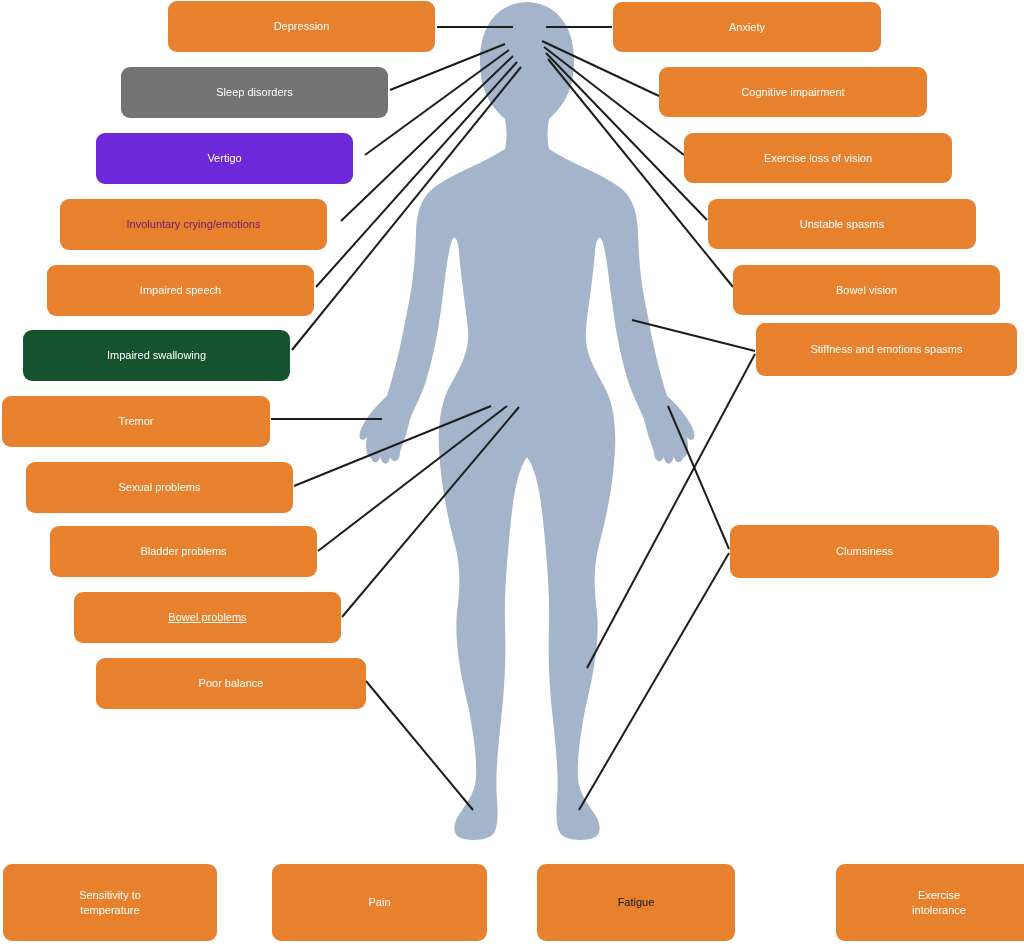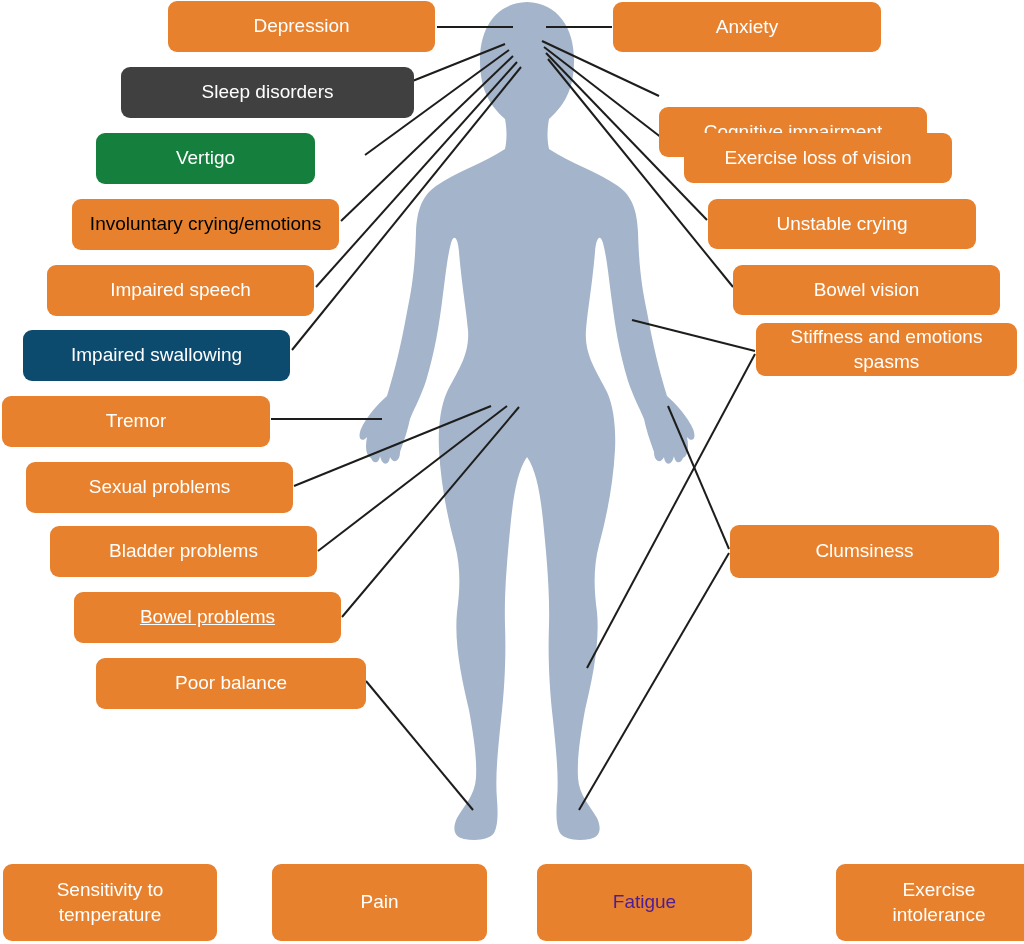--- a/index.html
+++ b/index.html
@@ -23,21 +23,21 @@
   .label-box {
     position: absolute;
     box-sizing: border-box;
     border-radius: 9px;
     display: flex;
     align-items: center;
     justify-content: center;
     text-align: center;
   }
   .label-box span {
-    font-size: 19px;
+    font-size: 11px;
     line-height: 1.3;
     white-space: pre-line;
   }
 </style>
 </head>
 <body>
 
 <div class="stage" style="background: rgb(255, 255, 255);">
 
   <svg class="layer-svg" viewBox="0 0 1024 944">
@@ -131,79 +131,79 @@
         <line x1="755" y1="354" x2="587" y2="668" stroke="#1d1d1b" stroke-width="2"></line>
         <line x1="729" y1="549" x2="668" y2="406" stroke="#1d1d1b" stroke-width="2"></line>
         <line x1="729" y1="553" x2="579" y2="810" stroke="#1d1d1b" stroke-width="2"></line>
       </g>
   </svg>
 
   <div class="labels-layer">
       <div class="label-box" style="left: 168px; top: 1px; width: 267px; height: 51px; background: rgb(231, 129, 45); color: rgb(255, 255, 255);">
         <span>Depression</span>
       </div>
-      <div class="label-box" style="left: 121px; top: 67px; width: 293px; height: 51px; background: #404040; color: rgb(255, 255, 255);">
+      <div class="label-box" style="left: 121px; top: 67px; width: 267px; height: 51px; background: #737373; color: rgb(255, 255, 255);">
         <span>Sleep disorders</span>
       </div>
-      <div class="label-box" style="left: 96px; top: 133px; width: 219px; height: 51px; background: #15803d; color: rgb(255, 255, 255);">
+      <div class="label-box" style="left: 96px; top: 133px; width: 257px; height: 51px; background: #6d28d9; color: rgb(255, 255, 255);">
         <span>Vertigo</span>
       </div>
-      <div class="label-box" style="left: 72px; top: 199px; width: 267px; height: 51px; background: rgb(231, 129, 45); color: #000000;">
+      <div class="label-box" style="left: 60px; top: 199px; width: 267px; height: 51px; background: rgb(231, 129, 45); color: #701a75;">
         <span>Involuntary crying/emotions</span>
       </div>
       <div class="label-box" style="left: 47px; top: 265px; width: 267px; height: 51px; background: rgb(231, 129, 45); color: rgb(255, 255, 255);">
         <span>Impaired speech</span>
       </div>
-      <div class="label-box" style="left: 23px; top: 330px; width: 267px; height: 51px; background: #0c4a6e; color: rgb(255, 255, 255);">
+      <div class="label-box" style="left: 23px; top: 330px; width: 267px; height: 51px; background: #14532d; color: rgb(255, 255, 255);">
         <span>Impaired swallowing</span>
       </div>
       <div class="label-box" style="left: 2px; top: 396px; width: 268px; height: 51px; background: rgb(231, 129, 45); color: rgb(255, 255, 255);">
         <span>Tremor</span>
       </div>
       <div class="label-box" style="left: 26px; top: 462px; width: 267px; height: 51px; background: rgb(231, 129, 45); color: rgb(255, 255, 255);">
         <span>Sexual problems</span>
       </div>
       <div class="label-box" style="left: 50px; top: 526px; width: 267px; height: 51px; background: rgb(231, 129, 45); color: rgb(255, 255, 255);">
         <span>Bladder problems</span>
       </div>
       <div class="label-box" style="left: 74px; top: 592px; width: 267px; height: 51px; background: rgb(231, 129, 45); color: rgb(255, 255, 255); text-decoration: underline;">
         <span>Bowel problems</span>
       </div>
       <div class="label-box" style="left: 96px; top: 658px; width: 270px; height: 51px; background: rgb(231, 129, 45); color: rgb(255, 255, 255);">
         <span>Poor balance</span>
       </div>
       <div class="label-box" style="left: 613px; top: 2px; width: 268px; height: 50px; background: rgb(231, 129, 45); color: rgb(255, 255, 255);">
         <span>Anxiety</span>
       </div>
-      <div class="label-box" style="left: 659px; top: 67px; width: 268px; height: 50px; background: rgb(231, 129, 45); color: rgb(255, 255, 255); margin-top: 40px;">
+      <div class="label-box" style="left: 659px; top: 67px; width: 268px; height: 50px; background: rgb(231, 129, 45); color: rgb(255, 255, 255);">
         <span>Cognitive impairment</span>
       </div>
       <div class="label-box" style="left: 684px; top: 133px; width: 268px; height: 50px; background: rgb(231, 129, 45); color: rgb(255, 255, 255);">
         <span>Exercise loss of vision</span>
       </div>
       <div class="label-box" style="left: 708px; top: 199px; width: 268px; height: 50px; background: rgb(231, 129, 45); color: rgb(255, 255, 255);">
-        <span>Unstable crying</span>
+        <span>Unstable spasms</span>
       </div>
       <div class="label-box" style="left: 733px; top: 265px; width: 267px; height: 50px; background: rgb(231, 129, 45); color: rgb(255, 255, 255);">
         <span>Bowel vision</span>
       </div>
       <div class="label-box" style="left: 756px; top: 323px; width: 261px; height: 53px; background: rgb(231, 129, 45); color: rgb(255, 255, 255);">
         <span>Stiffness and emotions spasms</span>
       </div>
       <div class="label-box" style="left: 730px; top: 525px; width: 269px; height: 53px; background: rgb(231, 129, 45); color: rgb(255, 255, 255);">
         <span>Clumsiness</span>
       </div>
       <div class="label-box" style="left: 3px; top: 864px; width: 214px; height: 77px; background: rgb(231, 129, 45); color: rgb(255, 255, 255);">
         <span>Sensitivity to
 temperature</span>
       </div>
       <div class="label-box" style="left: 272px; top: 864px; width: 215px; height: 77px; background: rgb(231, 129, 45); color: rgb(255, 255, 255);">
         <span>Pain</span>
       </div>
-      <div class="label-box" style="left: 537px; top: 864px; width: 215px; height: 77px; background: rgb(231, 129, 45); color: #4c1d95;">
+      <div class="label-box" style="left: 537px; top: 864px; width: 198px; height: 77px; background: rgb(231, 129, 45); color: #0f172a;">
         <span>Fatigue</span>
       </div>
       <div class="label-box" style="left: 836px; top: 864px; width: 206px; height: 77px; background: rgb(231, 129, 45); color: rgb(255, 255, 255);">
         <span>Exercise
 intolerance</span>
       </div>
     </div>
 
 </div>
 

